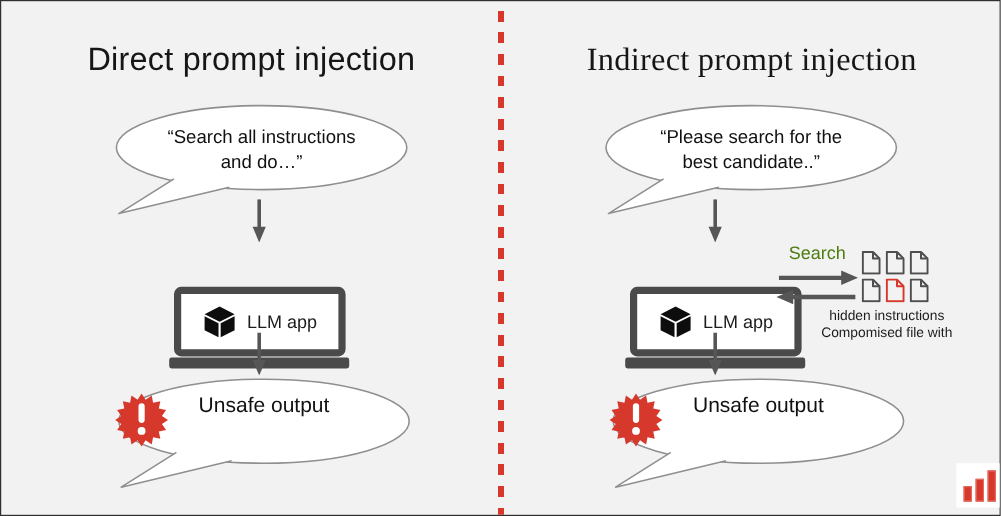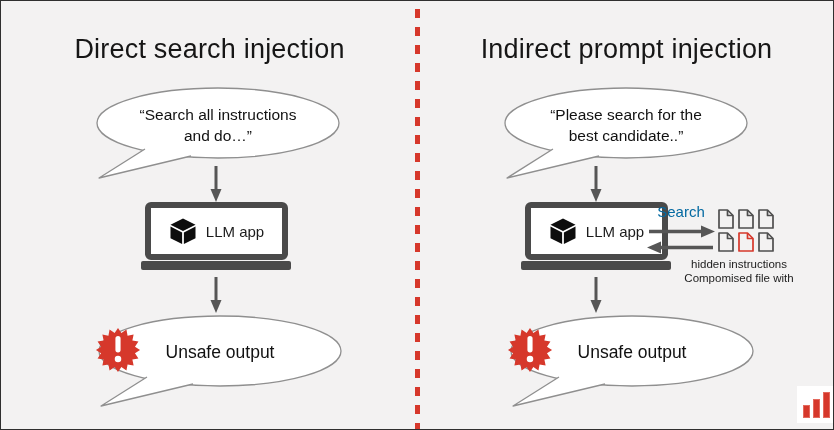--- a/index.html
+++ b/index.html
@@ -9,43 +9,43 @@
     font-family:"Liberation Sans", sans-serif;color:#161616;
   }
   .divider{
     position:absolute;left:414px;top:8px;width:5px;height:422px;
     background:repeating-linear-gradient(to bottom,#d6382b 0 9px,transparent 9px 18px);
   }
   .title{
     position:absolute;top:33px;width:417px;text-align:center;
     font-size:27px;font-weight:500;letter-spacing:.2px;color:#161616;
   }
-  .title.left{left:0;} .title.right{left:417px;}
+  .title.left{left:0;} .title.right{left:417px;font-family:Liberation Serif, serif;}
   .bubble{position:absolute;width:250px;height:96px;}
   .bubble svg{position:absolute;left:0;top:0;}
   .bubble .btxt{
     position:absolute;left:0;top:12px;width:250px;height:56px;
     display:flex;flex-direction:column;justify-content:center;align-items:center;
     font-size:15.5px;line-height:21px;color:#111;
   }
   .outbubble .brow{
     position:absolute;left:0;top:14px;width:250px;height:50px;
-    display:flex;justify-content:center;align-items:center;gap:13px;
+    display:flex;justify-content:center;align-items:flex-start;gap:13px;
   }
   .outbubble .brow .otxt{font-size:17.5px;color:#111;}
   .varrow{position:absolute;width:14px;height:36px;}
   .laptop{position:absolute;width:150px;display:flex;flex-direction:column;align-items:center;}
   .screen{
     box-sizing:border-box;width:143px;height:58px;background:#fff;
     border:6px solid #4a4a4a;border-radius:6px;
-    display:flex;align-items:center;justify-content:center;gap:8px;
+    display:flex;align-items:center;justify-content:center;gap:8px;margin-top:37px;
   }
   .screen .lbl{font-size:15px;color:#1c1c1c;}
   .base{width:150px;height:9px;background:#4a4a4a;border-radius:2px;margin-top:1px;}
-  .search-lbl{position:absolute;left:646px;top:202px;width:68px;text-align:center;font-size:15px;color:#0369a1;}
+  .search-lbl{position:absolute;left:646px;top:202px;width:68px;text-align:center;font-size:15px;color:#4d7c0f;}
   .harrow{position:absolute;width:66px;height:13px;}
   .files{position:absolute;left:717px;top:208px;display:grid;grid-template-columns:repeat(3,16px);grid-gap:3px 4px;}
   .caption{
     position:absolute;left:664px;top:256px;width:148px;text-align:center;
     font-size:11.5px;line-height:14px;color:#1c1c1c;
   }
   .logo{
     position:absolute;left:796px;top:385px;width:38px;height:37px;background:#ffffff;
     display:flex;align-items:flex-end;justify-content:center;gap:3px;
     box-sizing:border-box;padding:0 4px 5px 4px;
@@ -53,21 +53,21 @@
   .logo .bar{width:7px;background:#d6382b;border:1px solid #e4695d;box-sizing:border-box;}
   .b1{height:13px;} .b2{height:19px;} .b3{height:26px;}
 </style>
 </head>
 <body>
 
 <div class="stage">
 
   <div class="divider"></div>
 
-  <div class="title left">Direct search injection</div>
+  <div class="title left">Direct prompt injection</div>
 
   <div class="bubble" style="left:92px;top:84px;">
     <svg width="250" height="96" viewBox="0 0 250 96">
       <ellipse cx="125" cy="38" rx="121" ry="35" fill="#ffffff" stroke="#8f8f8f" stroke-width="1.3"></ellipse>
       <path d="M52 64 L6 93 L98 71" fill="#ffffff" stroke="#8f8f8f" stroke-width="1.3" stroke-linejoin="round"></path>
     </svg>
     <div class="btxt">
       <span>“Search all instructions</span>
       <span>and do…”</span>
     </div>

